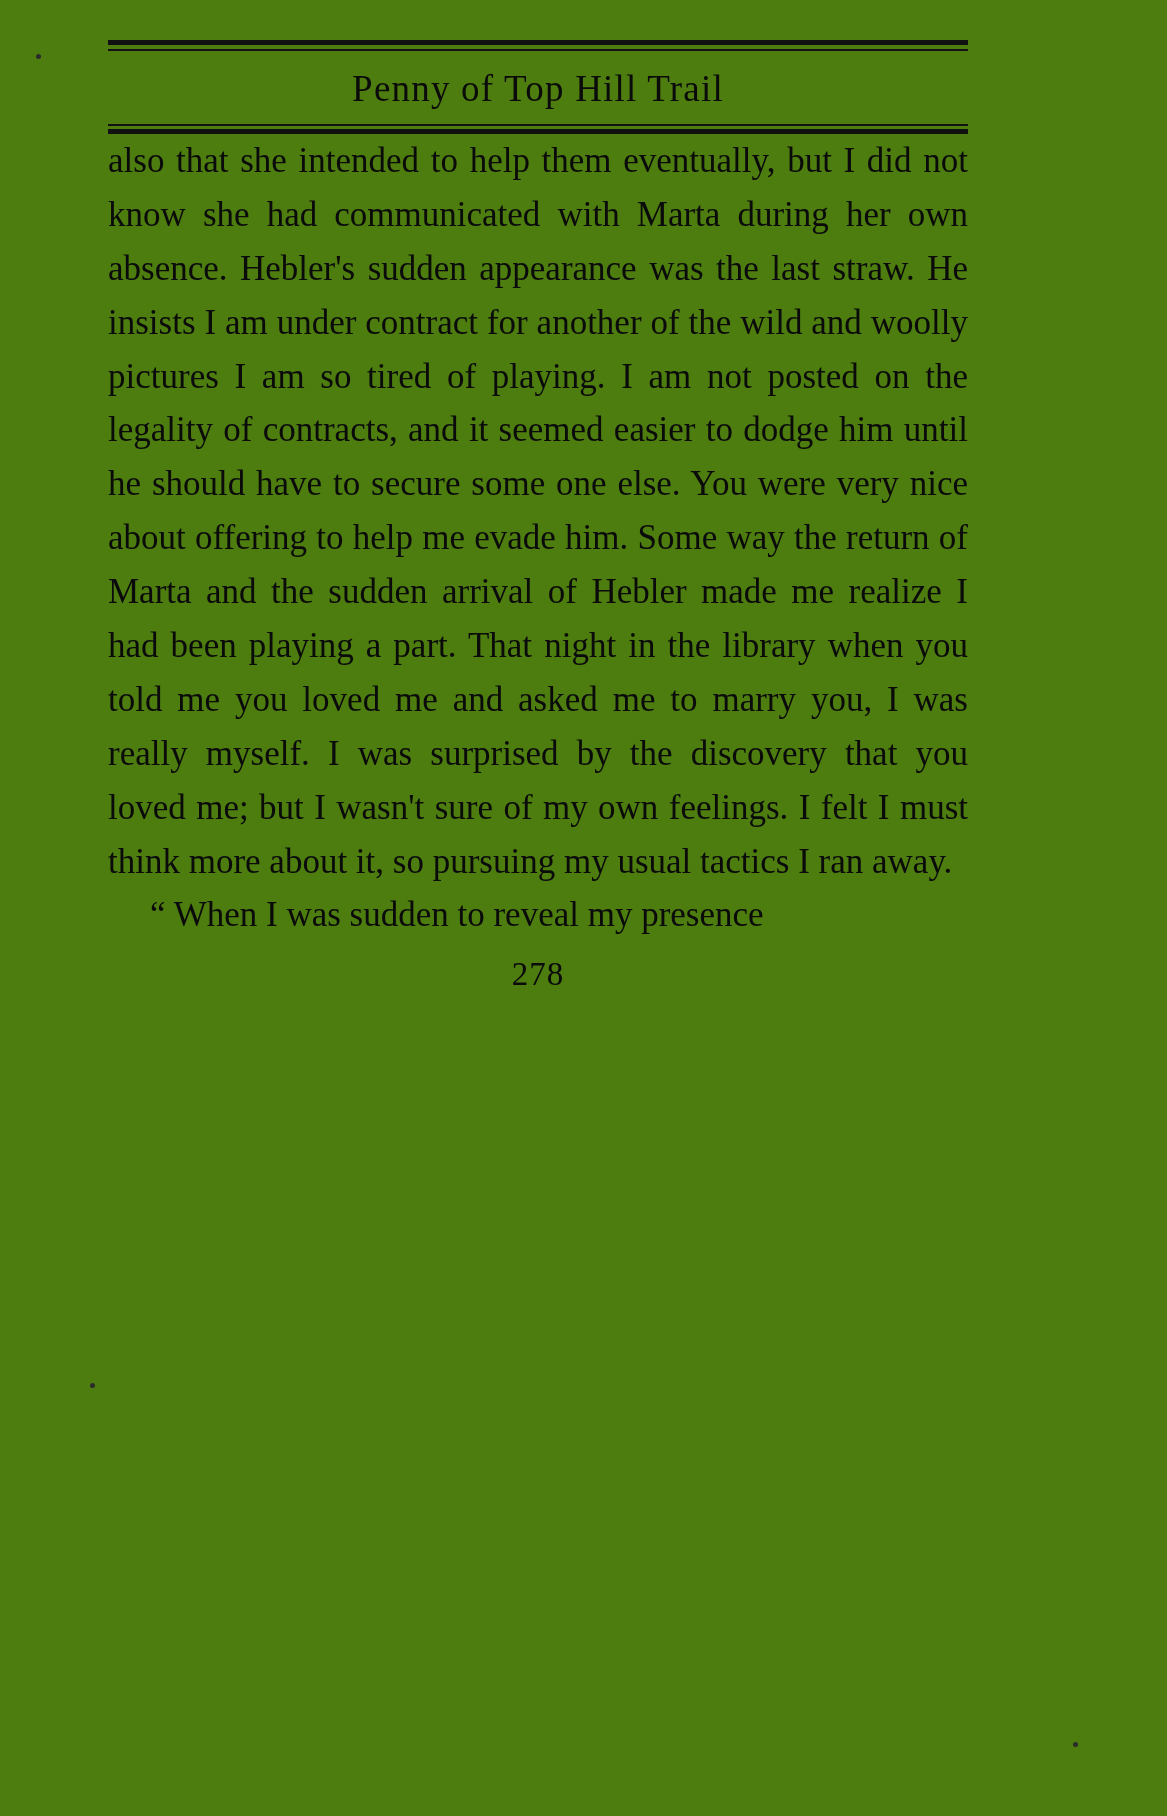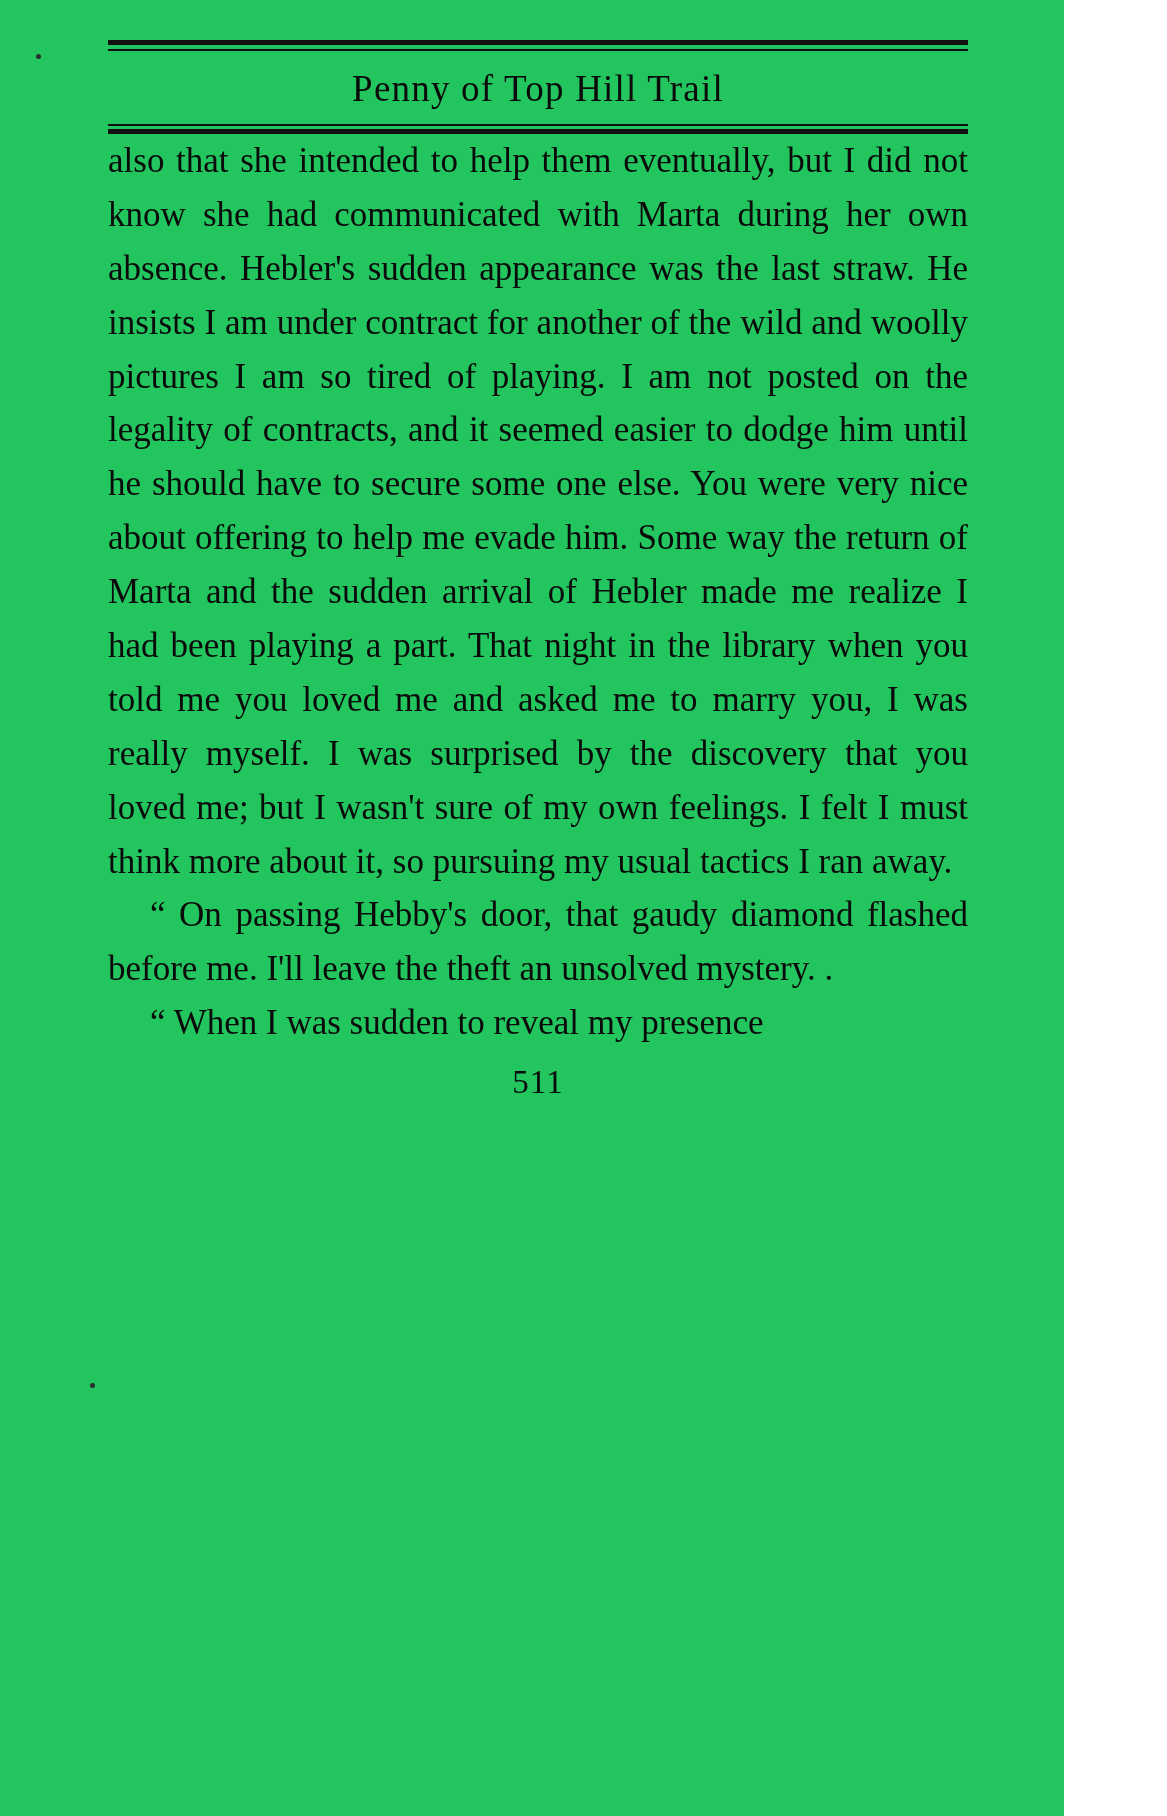--- a/index.html
+++ b/index.html
@@ -2,23 +2,23 @@
 <html><head>
 <meta charset="utf-8">
 <style>
   html, body {
     margin: 0;
     padding: 0;
     background: #ffffff;
   }
   .page {
     position: relative;
-    width: 1064px;
+    width: 1167px;
     height: 1816px;
-    background: #22c55e;
+    background: #4d7c0f;
     overflow: hidden;
     font-family: "Liberation Serif", "DejaVu Serif", serif;
     color: #0a0a0a;
   }
   .content {
     position: absolute;
     left: 108px;
     top: 40px;
     width: 860px;
   }
@@ -88,25 +88,24 @@
     <div class="running-head">Penny of Top Hill Trail</div>
 
     <div class="header-rules">
       <div class="rule-thin"></div>
       <div class="gap-xs"></div>
       <div class="rule-thick"></div>
     </div>
 
     <div class="body-text">
       <p>also that she intended to help them eventually, but I did not know she had communicated with Marta during her own absence.  Hebler's sudden appearance was the last straw. He insists I am under contract for another of the wild and woolly pictures I am so tired of playing.  I am not posted on the legality of contracts, and it seemed easier to dodge him until he should have to secure some one else. You were very nice about offering to help me evade him.  Some way the return of Marta and the sudden arrival of Hebler made me realize I had been playing a part.  That night in the library when you told me you loved me and asked me to marry you, I was really myself.  I was surprised by the discovery that you loved me; but I wasn't sure of my own feelings.  I felt I must think more about it, so pursuing my usual tactics I ran away.</p>
-      <p class="indent">“ On passing Hebby's door, that gaudy diamond flashed before me.  I'll leave the theft an unsolved mystery.  .</p>
       <p class="indent">“ When I was sudden to reveal my presence</p>
     </div>
 
-    <div class="page-number">511</div>
+    <div class="page-number">278</div>
 
   </div>
 
   <div class="speck" style="left:36px; top:54px; width:5px; height:5px;"></div>
   <div class="speck" style="left:90px; top:1383px; width:5px; height:5px;"></div>
   <div class="speck" style="left:1073px; top:1742px; width:5px; height:5px;"></div>
 
 </div>
 
 </body></html>

